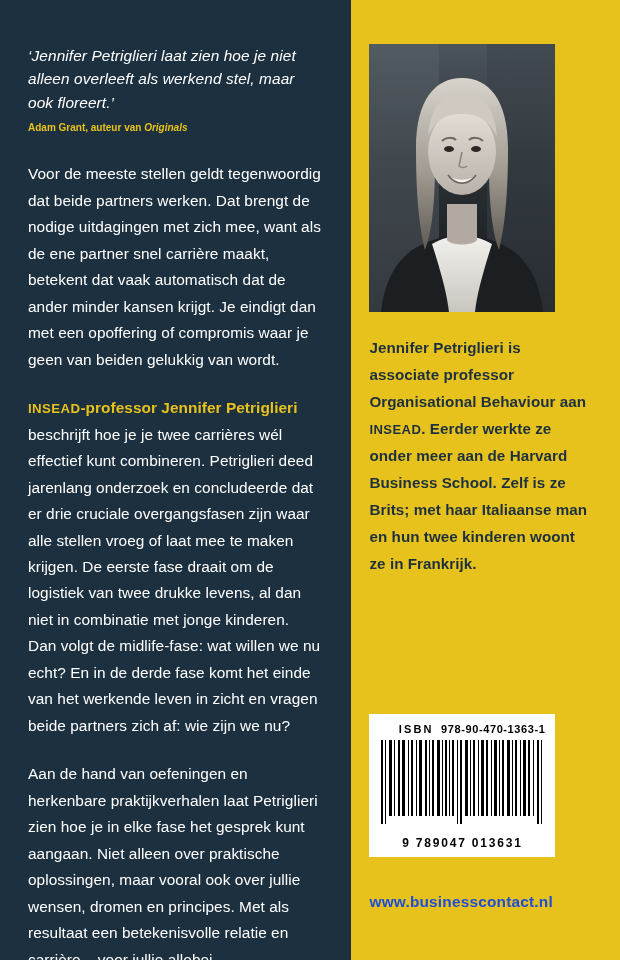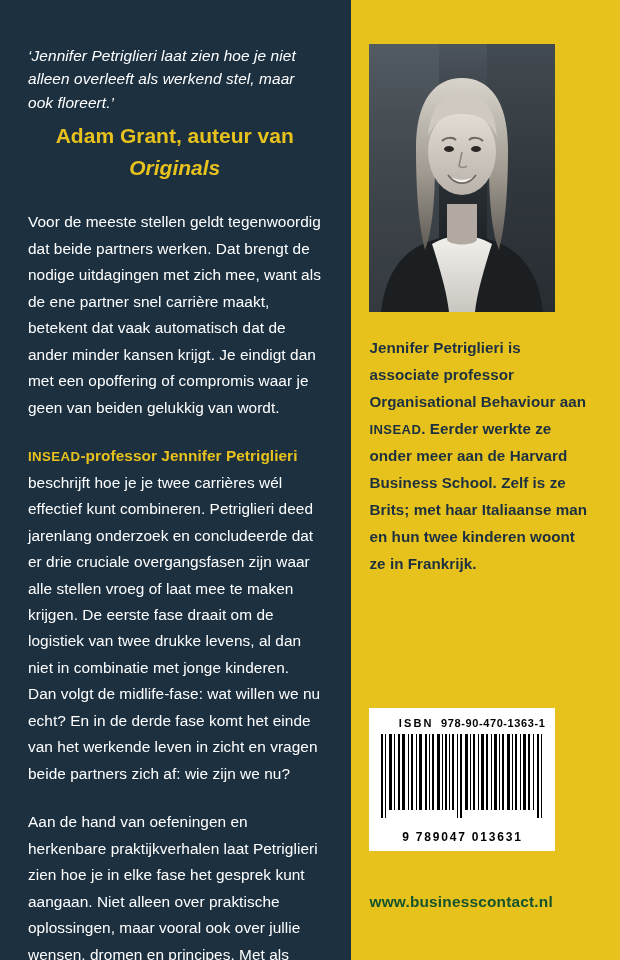--- a/index.html
+++ b/index.html
@@ -43,25 +43,24 @@
   .blurb {
     color: #ffffff;
     font-size: 15.4px;
     line-height: 1.52;
     font-style: italic;
     margin: 0 0 6px 0;
     letter-spacing: 0.1px;
   }
   .blurb-attrib {
     color: #e8c21c;
-    font-size: 21px;
+    font-size: 10px;
     line-height: 1.5;
     font-weight: bold;
     margin: 0 0 26px 0;
-    text-align: center;
   }
   .blurb-attrib .work {
     font-style: italic;
     font-weight: bold;
   }
   .body-para {
     color: #ffffff;
     font-size: 15.4px;
     line-height: 1.72;
     margin: 0 0 22px 0;
@@ -125,25 +124,25 @@
     font-family: "Liberation Sans", sans-serif;
     font-size: 12px;
     font-weight: bold;
     color: #000;
     letter-spacing: 1.8px;
     text-align: center;
     margin-top: 12px;
     white-space: nowrap;
   }
   .website {
-    color: #14532d;
+    color: #1d4ed8;
     font-size: 15.4px;
     font-weight: bold;
     letter-spacing: 0.2px;
-    margin: 6px 0 6px 0;
+    margin: 0 0 6px 0;
   }
 </style>
 </head>
 <body>
 
 <div id="cover">
 
   <div class="left-panel">
 
     <p class="blurb">‘Jennifer Petriglieri laat zien hoe je niet alleen overleeft als werkend stel, maar ook floreert.’</p>

